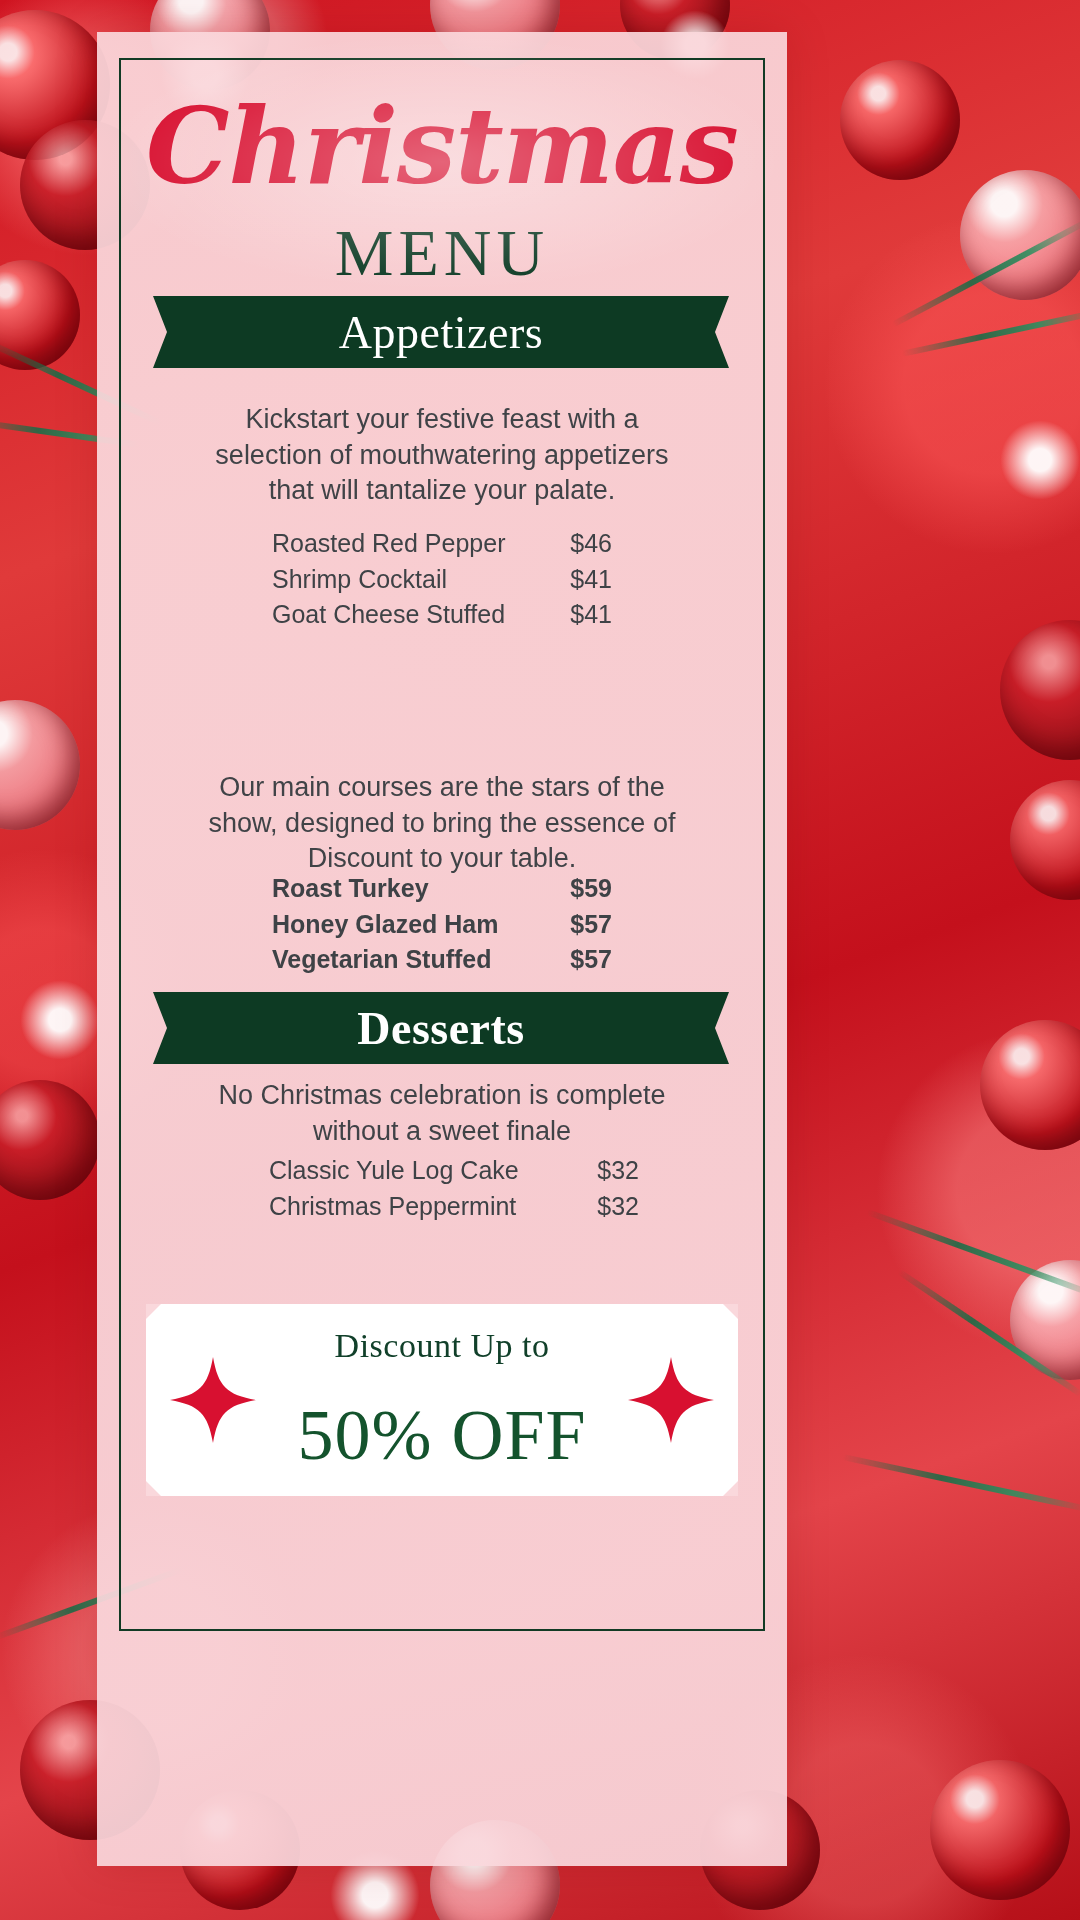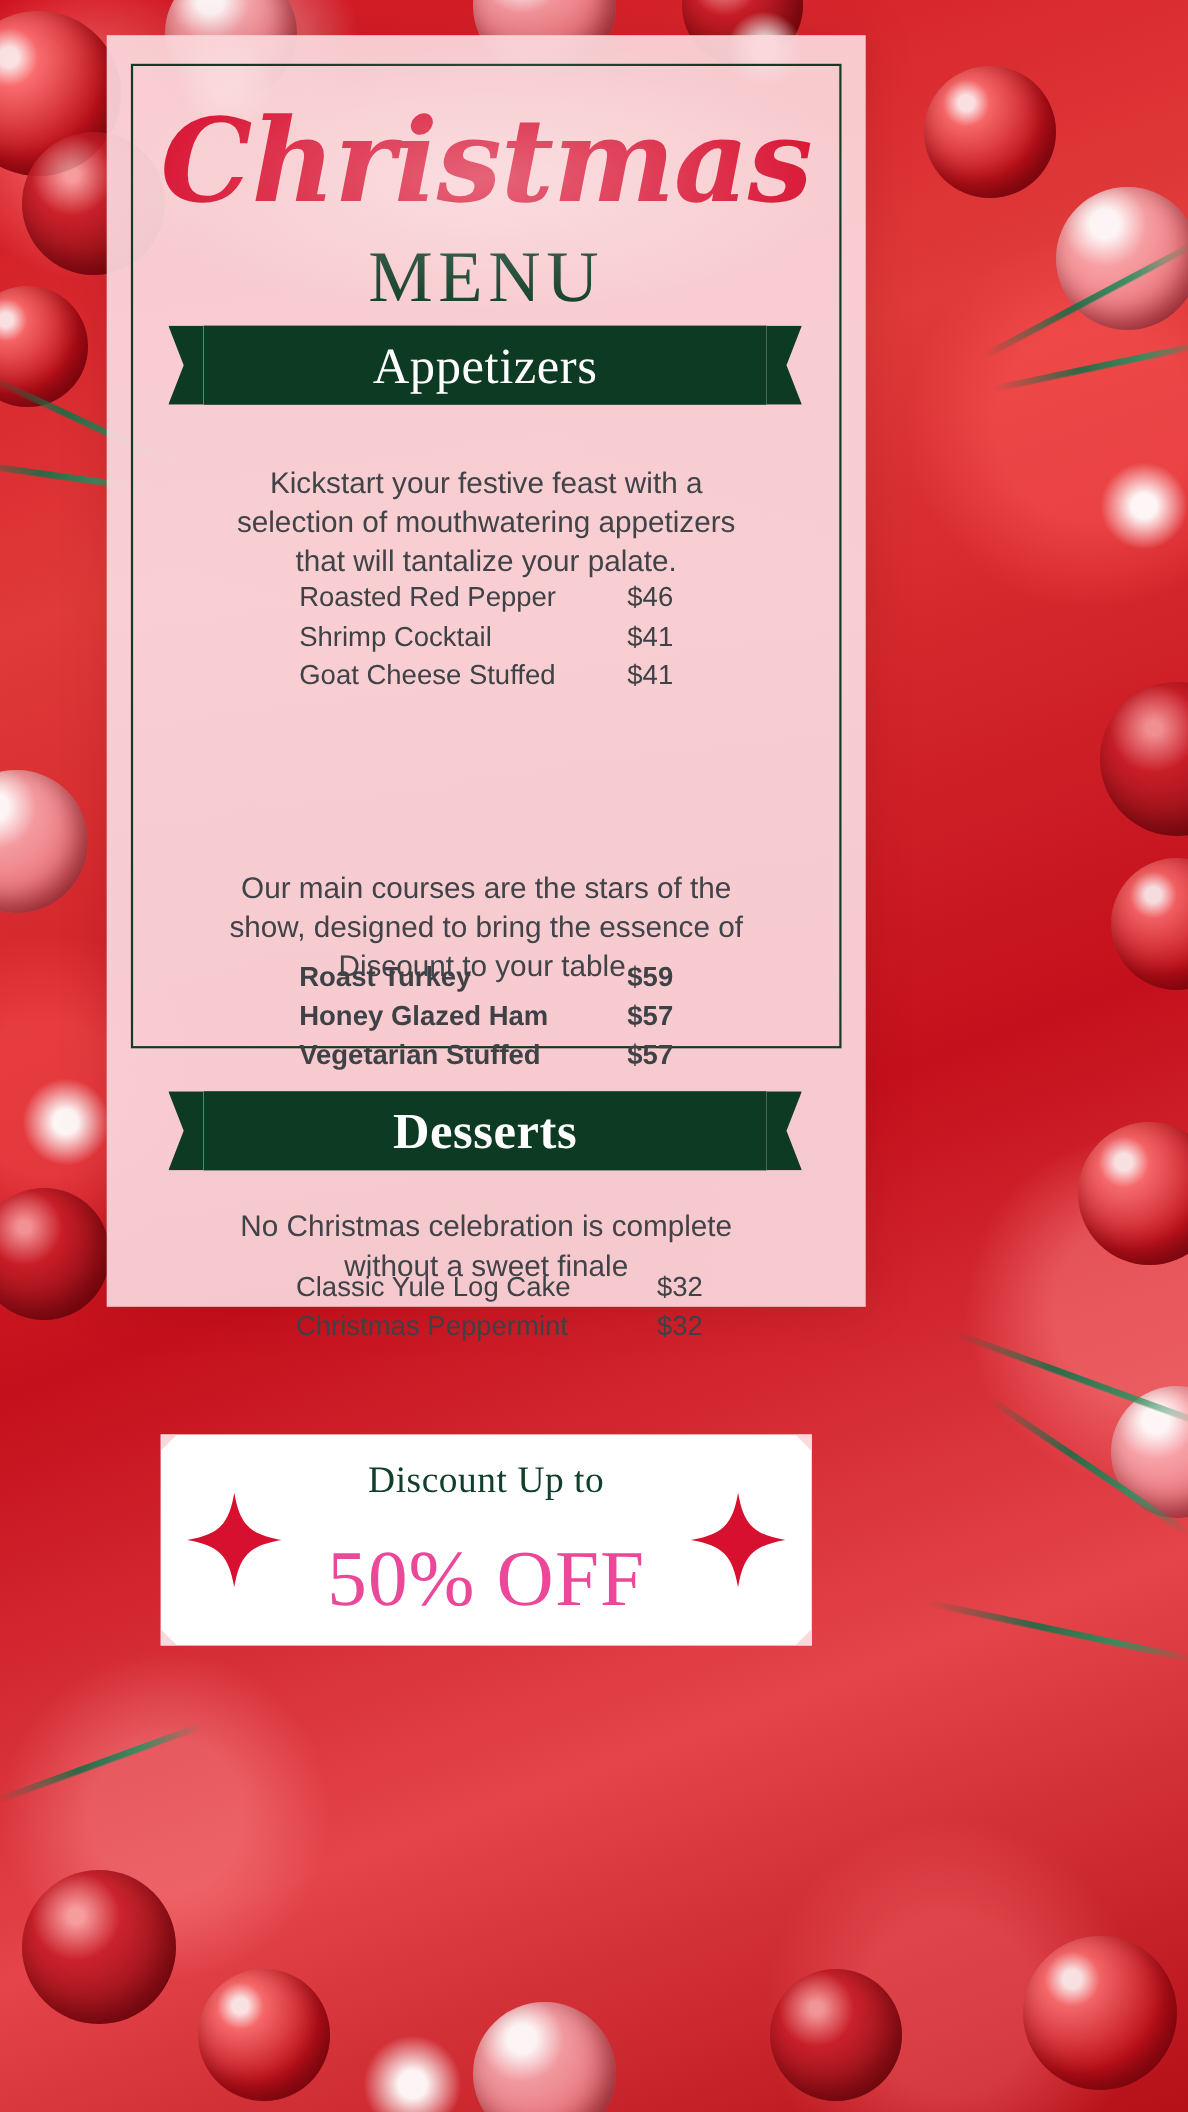--- a/index.html
+++ b/index.html
@@ -57,21 +57,21 @@
     border-radius: 50%;
     background: radial-gradient(circle, rgba(255,255,255,.95) 0 20%, rgba(255,255,255,0) 70%);
   }
 
   
   #card {
     position: absolute;
     left: 97px;
     top: 32px;
     width: 690px;
-    height: 1156px;
+    height: 1834px;
     background: linear-gradient(180deg, rgba(250,214,218,.93) 0%, rgba(250,216,220,.94) 45%, rgba(249,214,219,.93) 100%);
     box-shadow: 0 0 40px rgba(120,0,10,.18);
   }
   #card-inner-border {
     position: absolute;
     left: 22px;
     top: 26px;
     right: 22px;
     bottom: 235px;
     border: 2px solid #123a24;
@@ -139,21 +139,20 @@
 
   .section-desc {
     position: absolute;
     left: 105px;
     width: 480px;
     text-align: center;
     font-family: "Liberation Sans", sans-serif;
     font-size: 27px;
     line-height: 1.32;
     color: #404347;
-    margin-top: 20px;
   }
 
   .items {
     position: absolute;
     left: 175px;
     width: 340px;
   }
   .item-row {
     display: flex;
     justify-content: space-between;
@@ -202,21 +201,21 @@
   .discount-label {
     font-family: "Liberation Serif", serif;
     font-size: 34px;
     color: #11402a;
     letter-spacing: .5px;
     margin-bottom: 8px;
   }
   .discount-value {
     font-family: "Liberation Serif", serif;
     font-size: 72px;
-    color: #ec4899;
+    color: #14532d;
     letter-spacing: 1px;
     margin-top: 36px;
   }
   .star {
     position: absolute;
     top: 50%;
     transform: translateY(-50%);
     width: 86px;
     height: 86px;
   }

